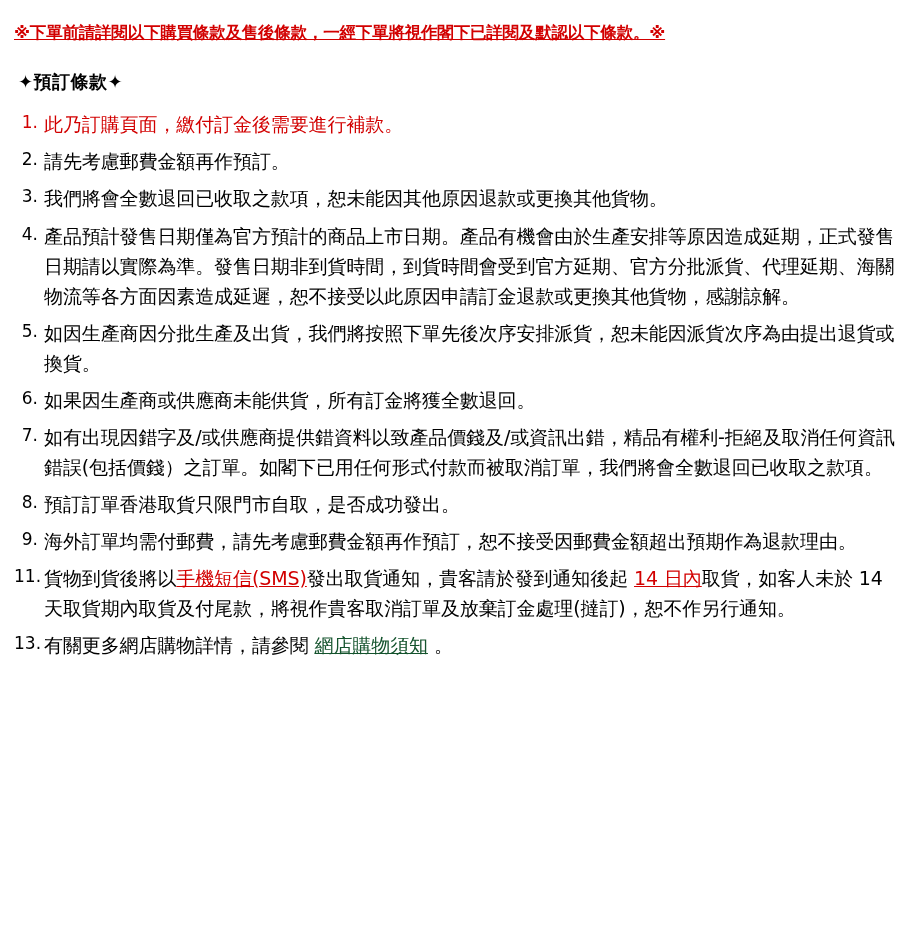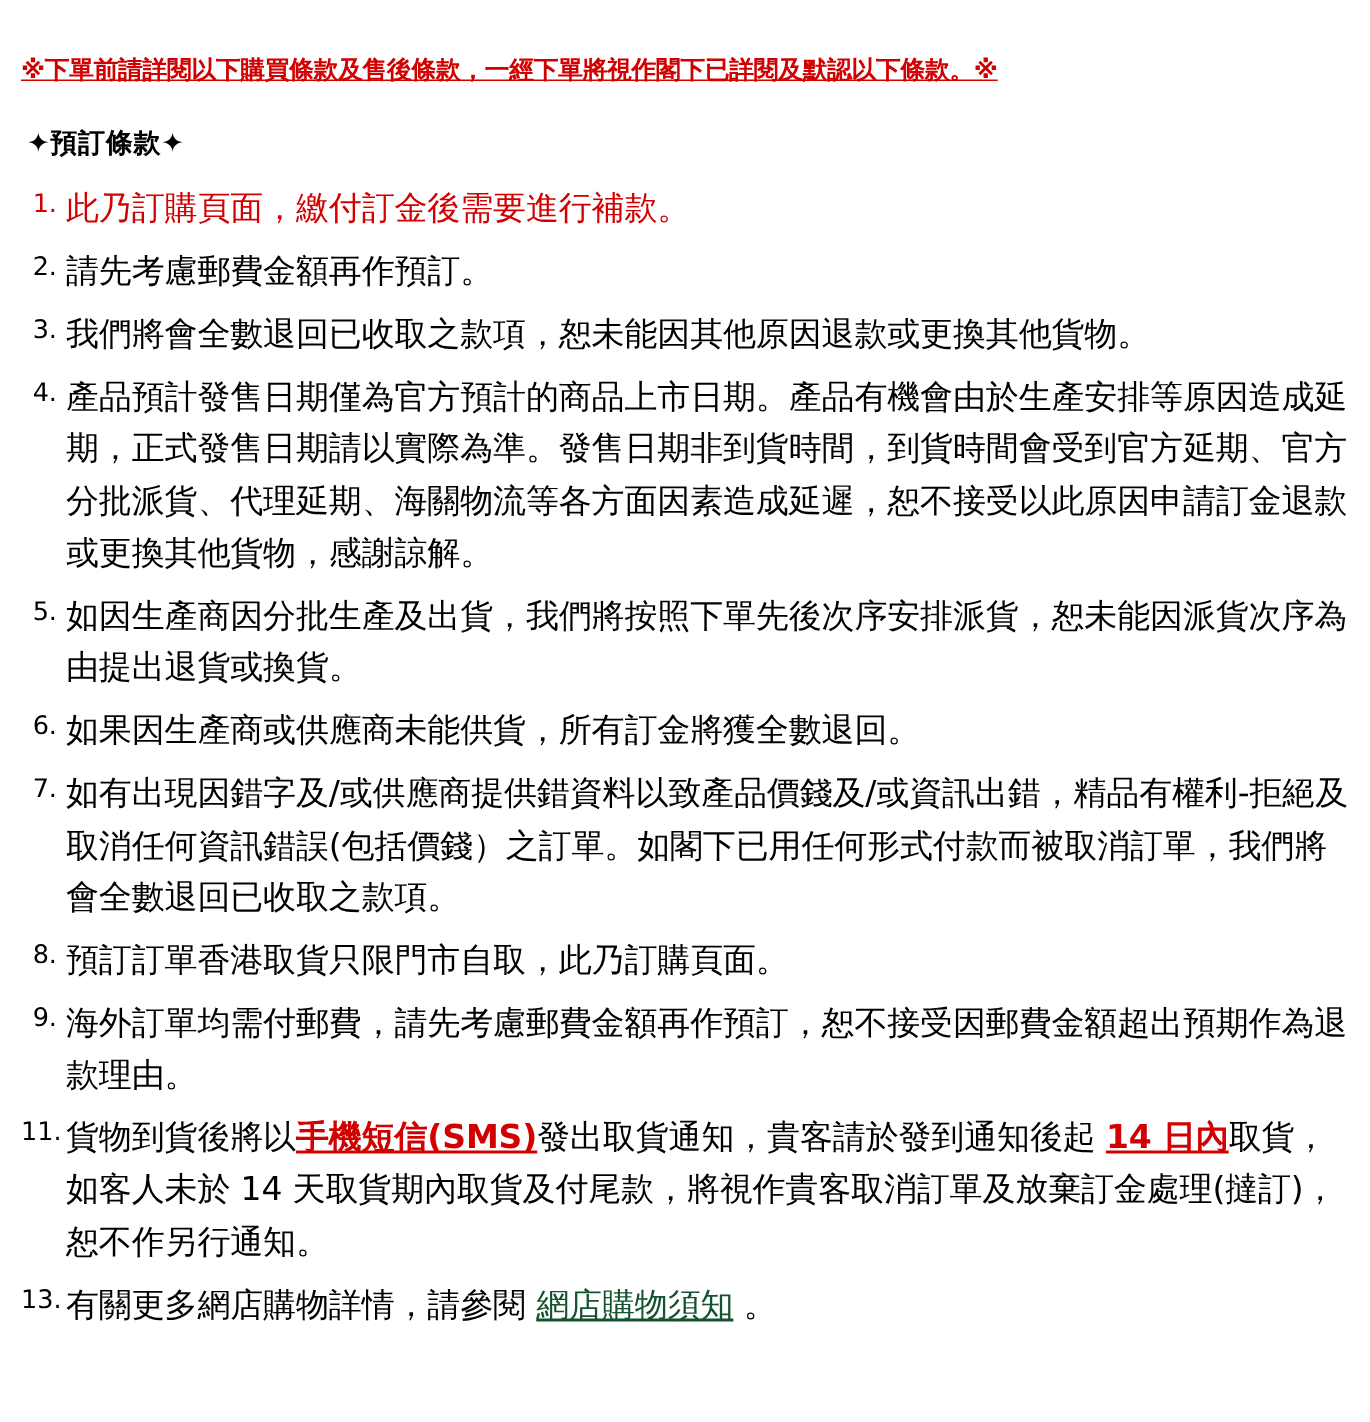--- a/index.html
+++ b/index.html
@@ -9,21 +9,21 @@
   }
   body {
     width: 913px;
     min-height: 948px;
     font-family: "DejaVu Sans", "Liberation Sans", sans-serif;
     color: #000000;
     font-size: 17px;
     line-height: 1.55;
   }
   .page {
-    padding: 26px 14px 0 14px;
+    padding: 12px 14px 0 14px;
     box-sizing: border-box;
     width: 913px;
   }
   .notice {
     color: #d20000;
     font-weight: bold;
     font-size: 16.5px;
     text-decoration: underline;
     letter-spacing: -0.2px;
     margin: 8px 0 0 0;
@@ -48,31 +48,31 @@
   .num {
     flex: 0 0 auto;
     width: 30px;
     text-align: right;
     padding-right: 6px;
     font-size: 17px;
     box-sizing: border-box;
   }
   .txt {
     flex: 1 1 auto;
-    font-size: 22px;
+    font-size: 19px;
     line-height: 1.58;
     letter-spacing: -0.1px;
   }
   li.first .num, li.first .txt {
     color: #d20000;
   }
   .u-red {
     color: #d20000;
     text-decoration: underline;
-    font-weight: bold;
+    font-weight: normal;
   }
   .link {
     color: #14532d;
     text-decoration: underline;
   }
 </style>
 </head>
 <body>
 
 <div class="page">
@@ -105,21 +105,21 @@
       <li>
         <span class="num">6.</span>
         <span class="txt">如果因生產商或供應商未能供貨，所有訂金將獲全數退回。</span>
       </li>
       <li>
         <span class="num">7.</span>
         <span class="txt">如有出現因錯字及/或供應商提供錯資料以致產品價錢及/或資訊出錯，精品有權利-拒絕及取消任何資訊錯誤(包括價錢）之訂單。如閣下已用任何形式付款而被取消訂單，我們將會全數退回已收取之款項。</span>
       </li>
       <li>
         <span class="num">8.</span>
-        <span class="txt">預訂訂單香港取貨只限門市自取，此乃訂購頁面。</span>
+        <span class="txt">預訂訂單香港取貨只限門市自取，是否成功發出。</span>
       </li>
       <li>
         <span class="num">9.</span>
         <span class="txt">海外訂單均需付郵費，請先考慮郵費金額再作預訂，恕不接受因郵費金額超出預期作為退款理由。</span>
       </li>
       <li>
         <span class="num">11.</span>
         <span class="txt"><span>貨物到貨後將以</span><span class="u-red">手機短信(SMS)</span><span>發出取貨通知，貴客請於發到通知後起 </span><span class="u-red">14 日內</span><span>取貨，如客人未於 14 天取貨期內取貨及付尾款，將視作貴客取消訂單及放棄訂金處理(撻訂)，恕不作另行通知。</span></span>
       </li>
       <li>

